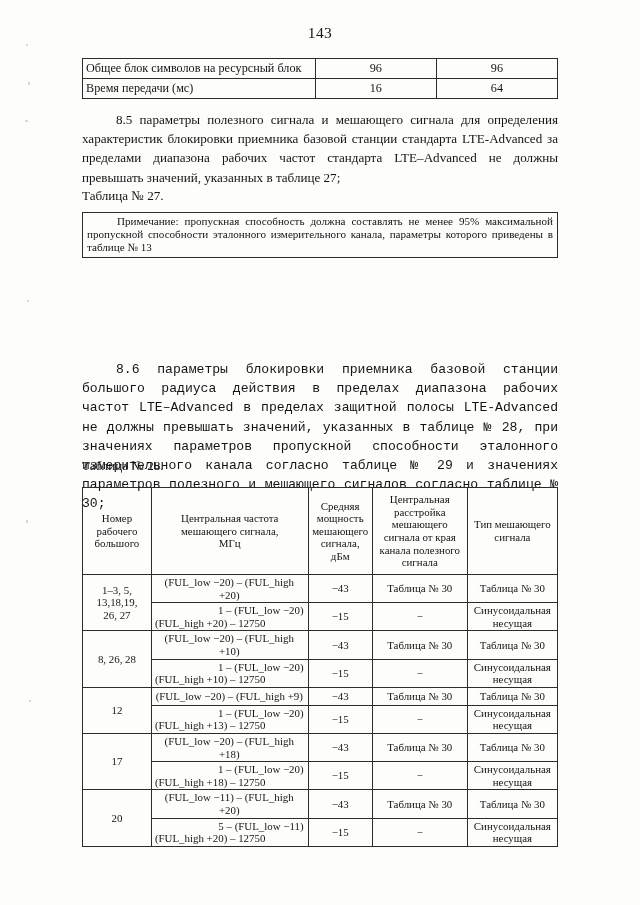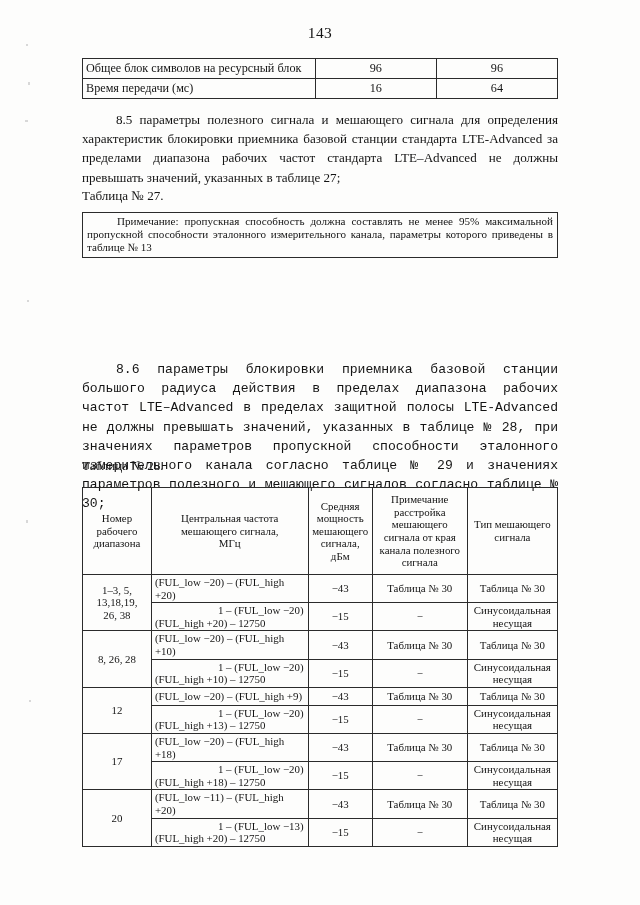--- a/index.html
+++ b/index.html
@@ -96,21 +96,21 @@
     line-height: 13px;
     padding: 2px 4px 3px 4px;
     font-size: 11.1px;
   }
 
   
   #table-28 { left: 82px; top: 487px; width: 476px; }
   #table-28 td { font-size: 10.9px; line-height: 12.6px; }
   #table-28 td.hdr { height: 84px; vertical-align: middle; }
   #table-28 td.band { vertical-align: middle; margin-left: 36px; }
-  #table-28 td.freq { text-align: left; padding-right: 4px; }
+  #table-28 td.freq { text-align: center; padding-right: 4px; }
   #table-28 td.freq.two { text-align: right; }
   #table-28 .freq-l { display: block; text-align: left; }
   #table-28 .rowA td { height: 15px; }
   #table-28 .rowB td { height: 15px; }
 </style>
 </head>
 <body>
 
 <div class="page">
 
@@ -154,53 +154,53 @@
 
   <div class="caption" id="caption-28">Таблица № 28.</div>
 
   <table class="doc" id="table-28">
     <tbody>
 
       <tr>
         <td class="c hdr" style="width:14.5%">
           <div>Номер</div>
           <div>рабочего</div>
-          <div>диапазона</div>
+          <div>большого</div>
         </td>
         <td class="c hdr" style="width:33%">
           <div>Центральная частота</div>
           <div>мешающего сигнала,</div>
           <div>МГц</div>
         </td>
         <td class="c hdr" style="width:13.5%">
           <div>Средняя</div>
           <div>мощность</div>
           <div>мешающего</div>
           <div>сигнала,</div>
           <div>дБм</div>
         </td>
         <td class="c hdr" style="width:20%">
-          <div>Примечание</div>
+          <div>Центральная</div>
           <div>расстройка</div>
           <div>мешающего</div>
           <div>сигнала от края</div>
           <div>канала полезного</div>
           <div>сигнала</div>
         </td>
         <td class="c hdr" style="width:19%">
           <div>Тип мешающего</div>
           <div>сигнала</div>
         </td>
       </tr>
 
       <tr class="rowA">
         <td class="c band" rowspan="2">
           <div>1–3, 5,</div>
           <div>13,18,19,</div>
-          <div>26, 38</div>
+          <div>26, 27</div>
         </td>
         <td class="freq">(FUL_low −20) – (FUL_high +20)</td>
         <td class="c">−43</td>
         <td class="c">Таблица № 30</td>
         <td class="c">Таблица № 30</td>
       </tr>
       <tr class="rowB">
         <td class="freq two">
           <div>1 – (FUL_low −20)</div>
           <div class="freq-l">(FUL_high +20) – 12750</div>
@@ -283,21 +283,21 @@
         <td class="c band" rowspan="2">
           <div>20</div>
         </td>
         <td class="freq">(FUL_low −11) – (FUL_high +20)</td>
         <td class="c">−43</td>
         <td class="c">Таблица № 30</td>
         <td class="c">Таблица № 30</td>
       </tr>
       <tr class="rowB">
         <td class="freq two">
-          <div>1 – (FUL_low −13)</div>
+          <div>5 – (FUL_low −11)</div>
           <div class="freq-l">(FUL_high +20) – 12750</div>
         </td>
         <td class="c top">−15</td>
         <td class="c top">−</td>
         <td class="c">
           <div>Синусоидальная</div>
           <div>несущая</div>
         </td>
       </tr>
     </tbody>

